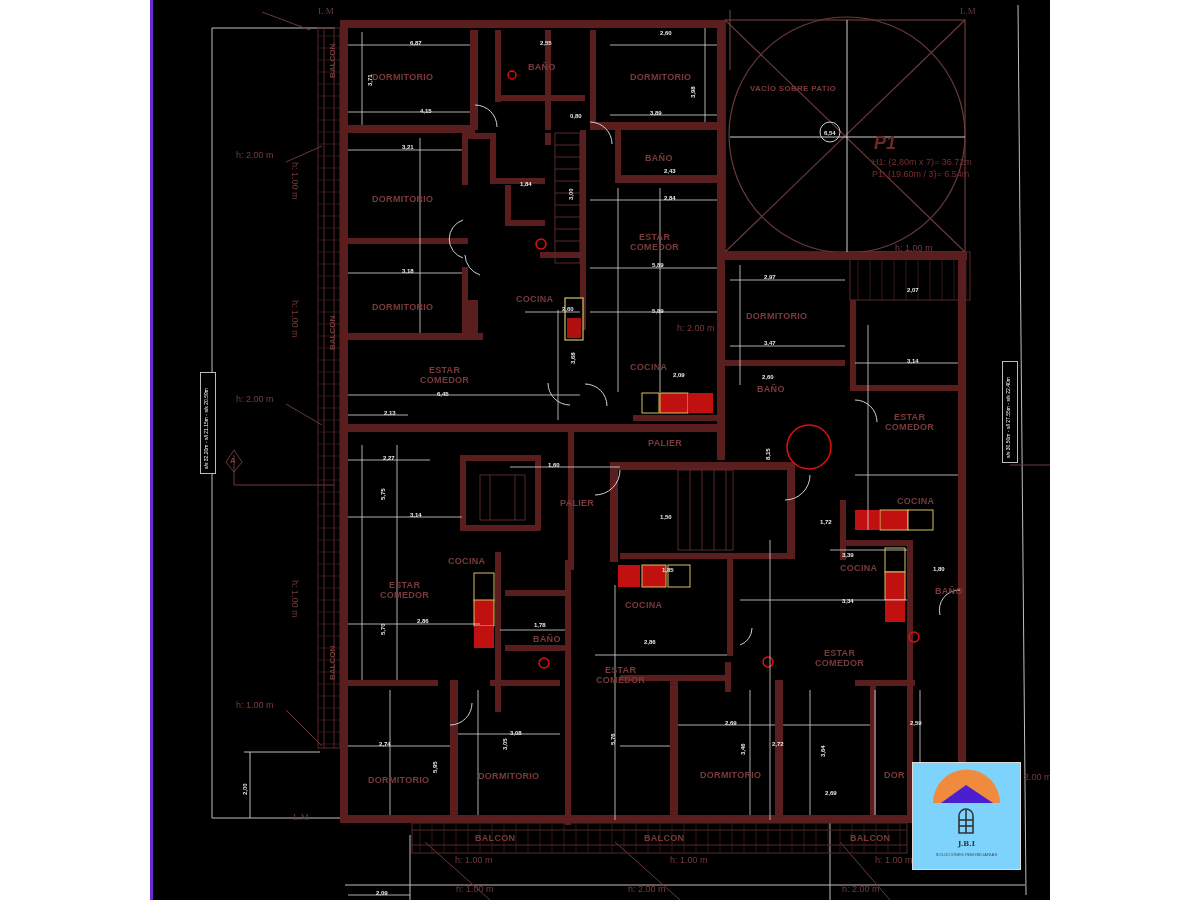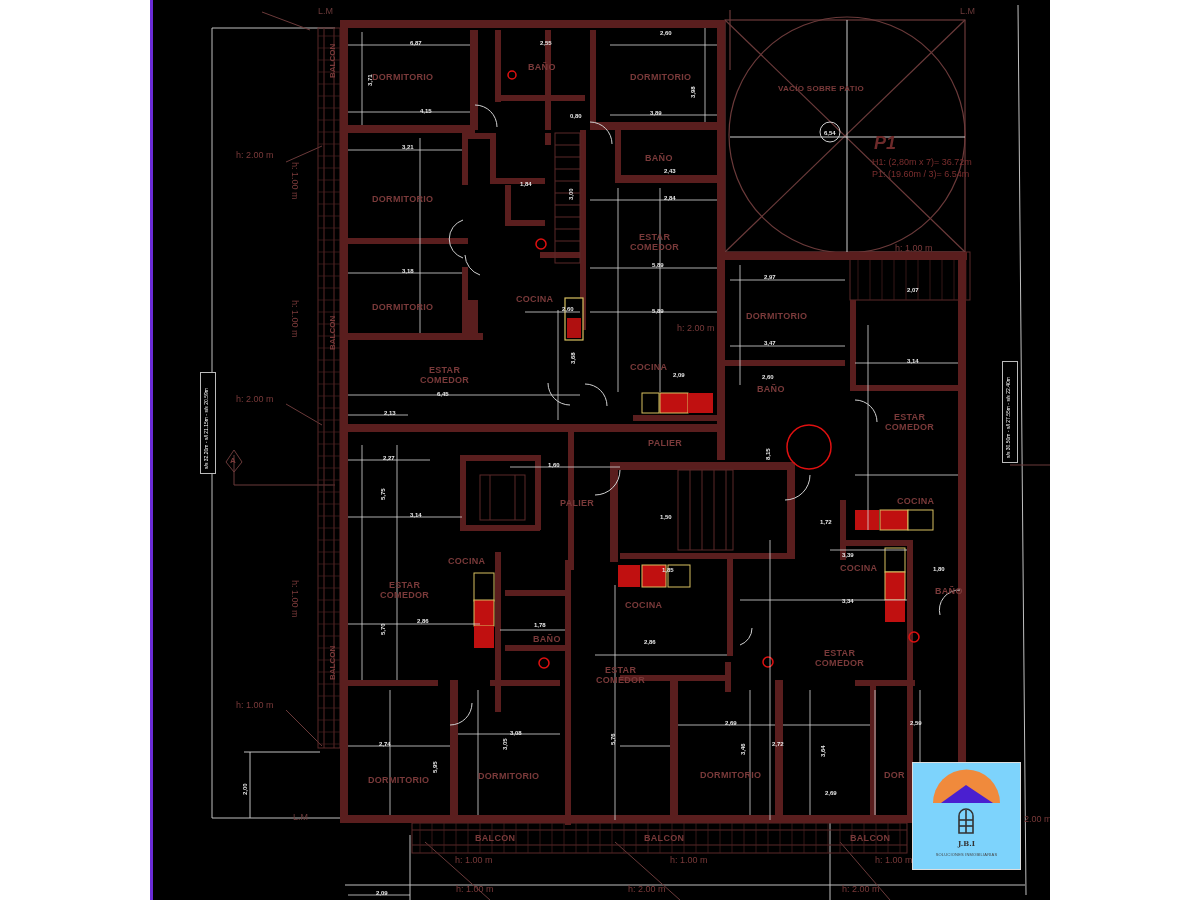--- a/index.html
+++ b/index.html
@@ -6,21 +6,21 @@
   body{width:1200px;height:900px;position:relative;overflow:hidden;font-family:"Liberation Sans",sans-serif;}
   .canvas{position:absolute;left:150px;top:0;width:900px;height:900px;background:#000;overflow:hidden;}
   .purple-edge{position:absolute;left:0;top:0;width:3px;height:900px;background:#6a2bd6;}
   svg.plan{position:absolute;left:0;top:0;}
   .lbl{position:absolute;color:#7a3a3a;font-size:9px;font-weight:bold;letter-spacing:0.3px;text-align:center;line-height:10px;white-space:nowrap;}
   .dim{position:absolute;color:#e8e8e8;font-size:6px;font-weight:bold;white-space:nowrap;}
   .dim.v{transform:rotate(-90deg);transform-origin:left top;}
   .h-note{position:absolute;color:#7a3a3a;font-size:9px;white-space:nowrap;}
   .h-note.v{transform:rotate(90deg);transform-origin:left top;}
   .balcon-v{position:absolute;color:#7a3a3a;font-size:8px;font-weight:bold;transform:rotate(-90deg);transform-origin:left top;}
-  .lm{position:absolute;color:#6b3a3a;font-size:9px;}
+  .lm{position:absolute;color:#6b3a3a;font-size:9px;font-family:Liberation Serif, serif;}
   .p1{position:absolute;color:#6d2a2a;font-size:18px;font-weight:bold;}
   .p1-note{position:absolute;color:#7a2e2e;font-size:9px;white-space:nowrap;}
   .logo{position:absolute;left:912px;top:762px;width:107px;height:106px;background:#7dd3fc;border:1px solid #ddd;}
   .logo .name{position:absolute;left:0;width:107px;top:76px;text-align:center;font-size:7px;font-weight:bold;color:#333;font-family:"DejaVu Serif",serif;}
   .logo .sub{position:absolute;left:0;width:107px;top:89px;text-align:center;font-size:4px;color:#444;letter-spacing:0.2px;}
   .side-note{position:absolute;width:14px;height:100px;border:1px solid #bbb;background:#000;}
   .side-note span{position:absolute;left:2px;top:96px;transform:rotate(-90deg);transform-origin:left top;color:#fff;font-size:5px;white-space:nowrap;}
 </style>
 </head>
 <body>
@@ -427,21 +427,21 @@
       <div class="h-note" style="left: 86px; top: 394px;">h: 2.00 m</div>
       <div class="h-note" style="left: 86px; top: 700px;">h: 1.00 m</div>
       <div class="h-note" style="left: 745px; top: 243px;">h: 1.00 m</div>
       <div class="h-note" style="left: 305px; top: 855px;">h: 1.00 m</div>
       <div class="h-note" style="left: 520px; top: 855px;">h: 1.00 m</div>
       <div class="h-note" style="left: 725px; top: 855px;">h: 1.00 m</div>
       <div class="h-note" style="left: 306px; top: 884px;">h: 1.00 m</div>
       <div class="h-note" style="left: 478px; top: 884px;">h: 2.00 m</div>
       <div class="h-note" style="left: 692px; top: 884px;">h: 2.00 m</div>
       <div class="h-note" style="left: 527px; top: 323px;">h: 2.00 m</div>
-      <div class="h-note" style="left: 874px; top: 772px; margin-top: 42px;">2.00 m</div>
+      <div class="h-note" style="left: 874px; top: 772px;">2.00 m</div>
     </div>
   <div id="vhnotes">
       <div class="h-note v" style="left: 150px; top: 162px;">h: 1.00 m</div>
       <div class="h-note v" style="left: 150px; top: 300px;">h: 1.00 m</div>
       <div class="h-note v" style="left: 150px; top: 580px;">h: 1.00 m</div>
     </div>
   <div id="lms">
       <div class="lm" style="left: 168px; top: 6px;">L.M</div>
       <div class="lm" style="left: 143px; top: 812px;">L.M</div>
       <div class="lm" style="left: 810px; top: 6px;">L.M</div>
@@ -506,21 +506,21 @@
     </div>
   <div id="sidenotes">
       <div class="side-note" style="left: 50px; top: 372px;">
         <span>s/s 32.20m - s/l 21.15m - s/s 20.59m</span>
       </div>
       <div class="side-note" style="left: 852px; top: 361px;">
         <span>s/s 30.50m - s/l 27.55m - s/s 22.40m</span>
       </div>
     </div>
 
-  <div class="lbl" style="left:628px;top:84px;font-size:8px;">VACÍO SOBRE PATIO</div>
+  <div class="lbl" style="left:600px;top:84px;font-size:8px;">VACÍO SOBRE PATIO</div>
   <div class="dim" style="left:674px;top:130px;">6,54</div>
   <div class="p1" style="left:724px;top:133px;font-style:italic;">P1</div>
   <div class="p1-note" style="left:722px;top:157px;">H1: (2,80m x 7)= 36.72m</div>
   <div class="p1-note" style="left:722px;top:169px;">P1: (19.60m / 3)= 6.54m</div>
   <div class="lbl" style="left:80px;top:456px;font-size:8px;">A</div>
 </div>
 
 <div class="logo">
   <svg width="107" height="76" viewBox="0 0 107 76">
     <path d="M20 40 A33 33 0 0 1 87 40 Z" fill="#f08a3c"></path>

